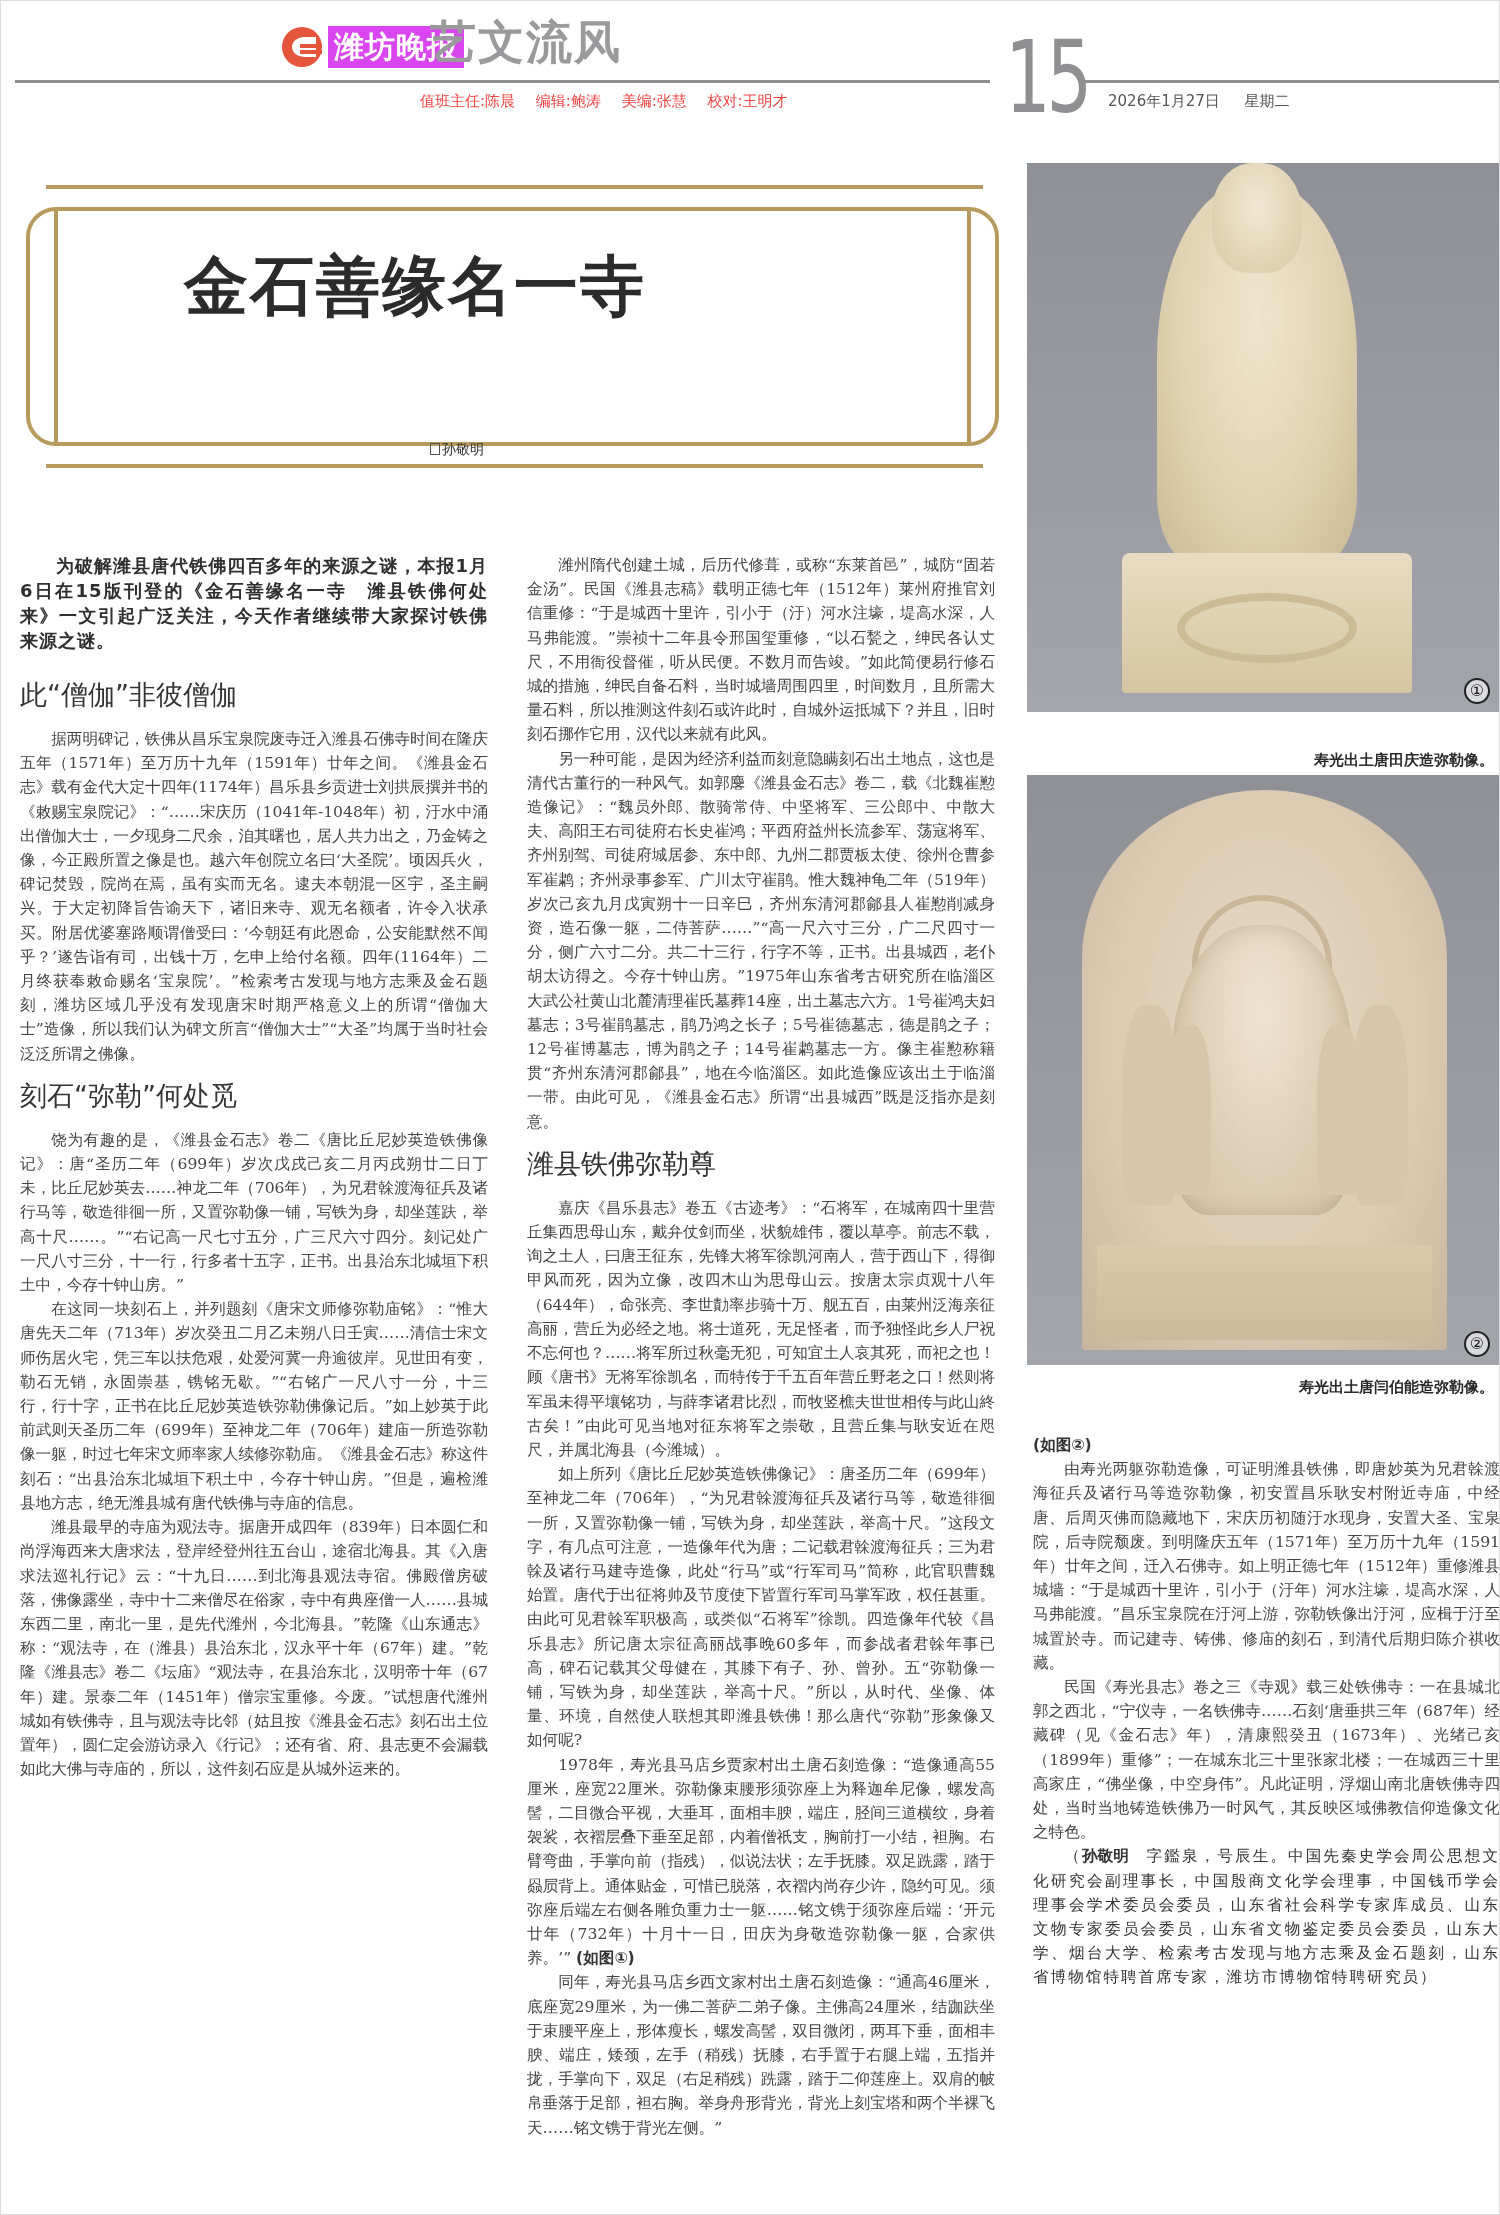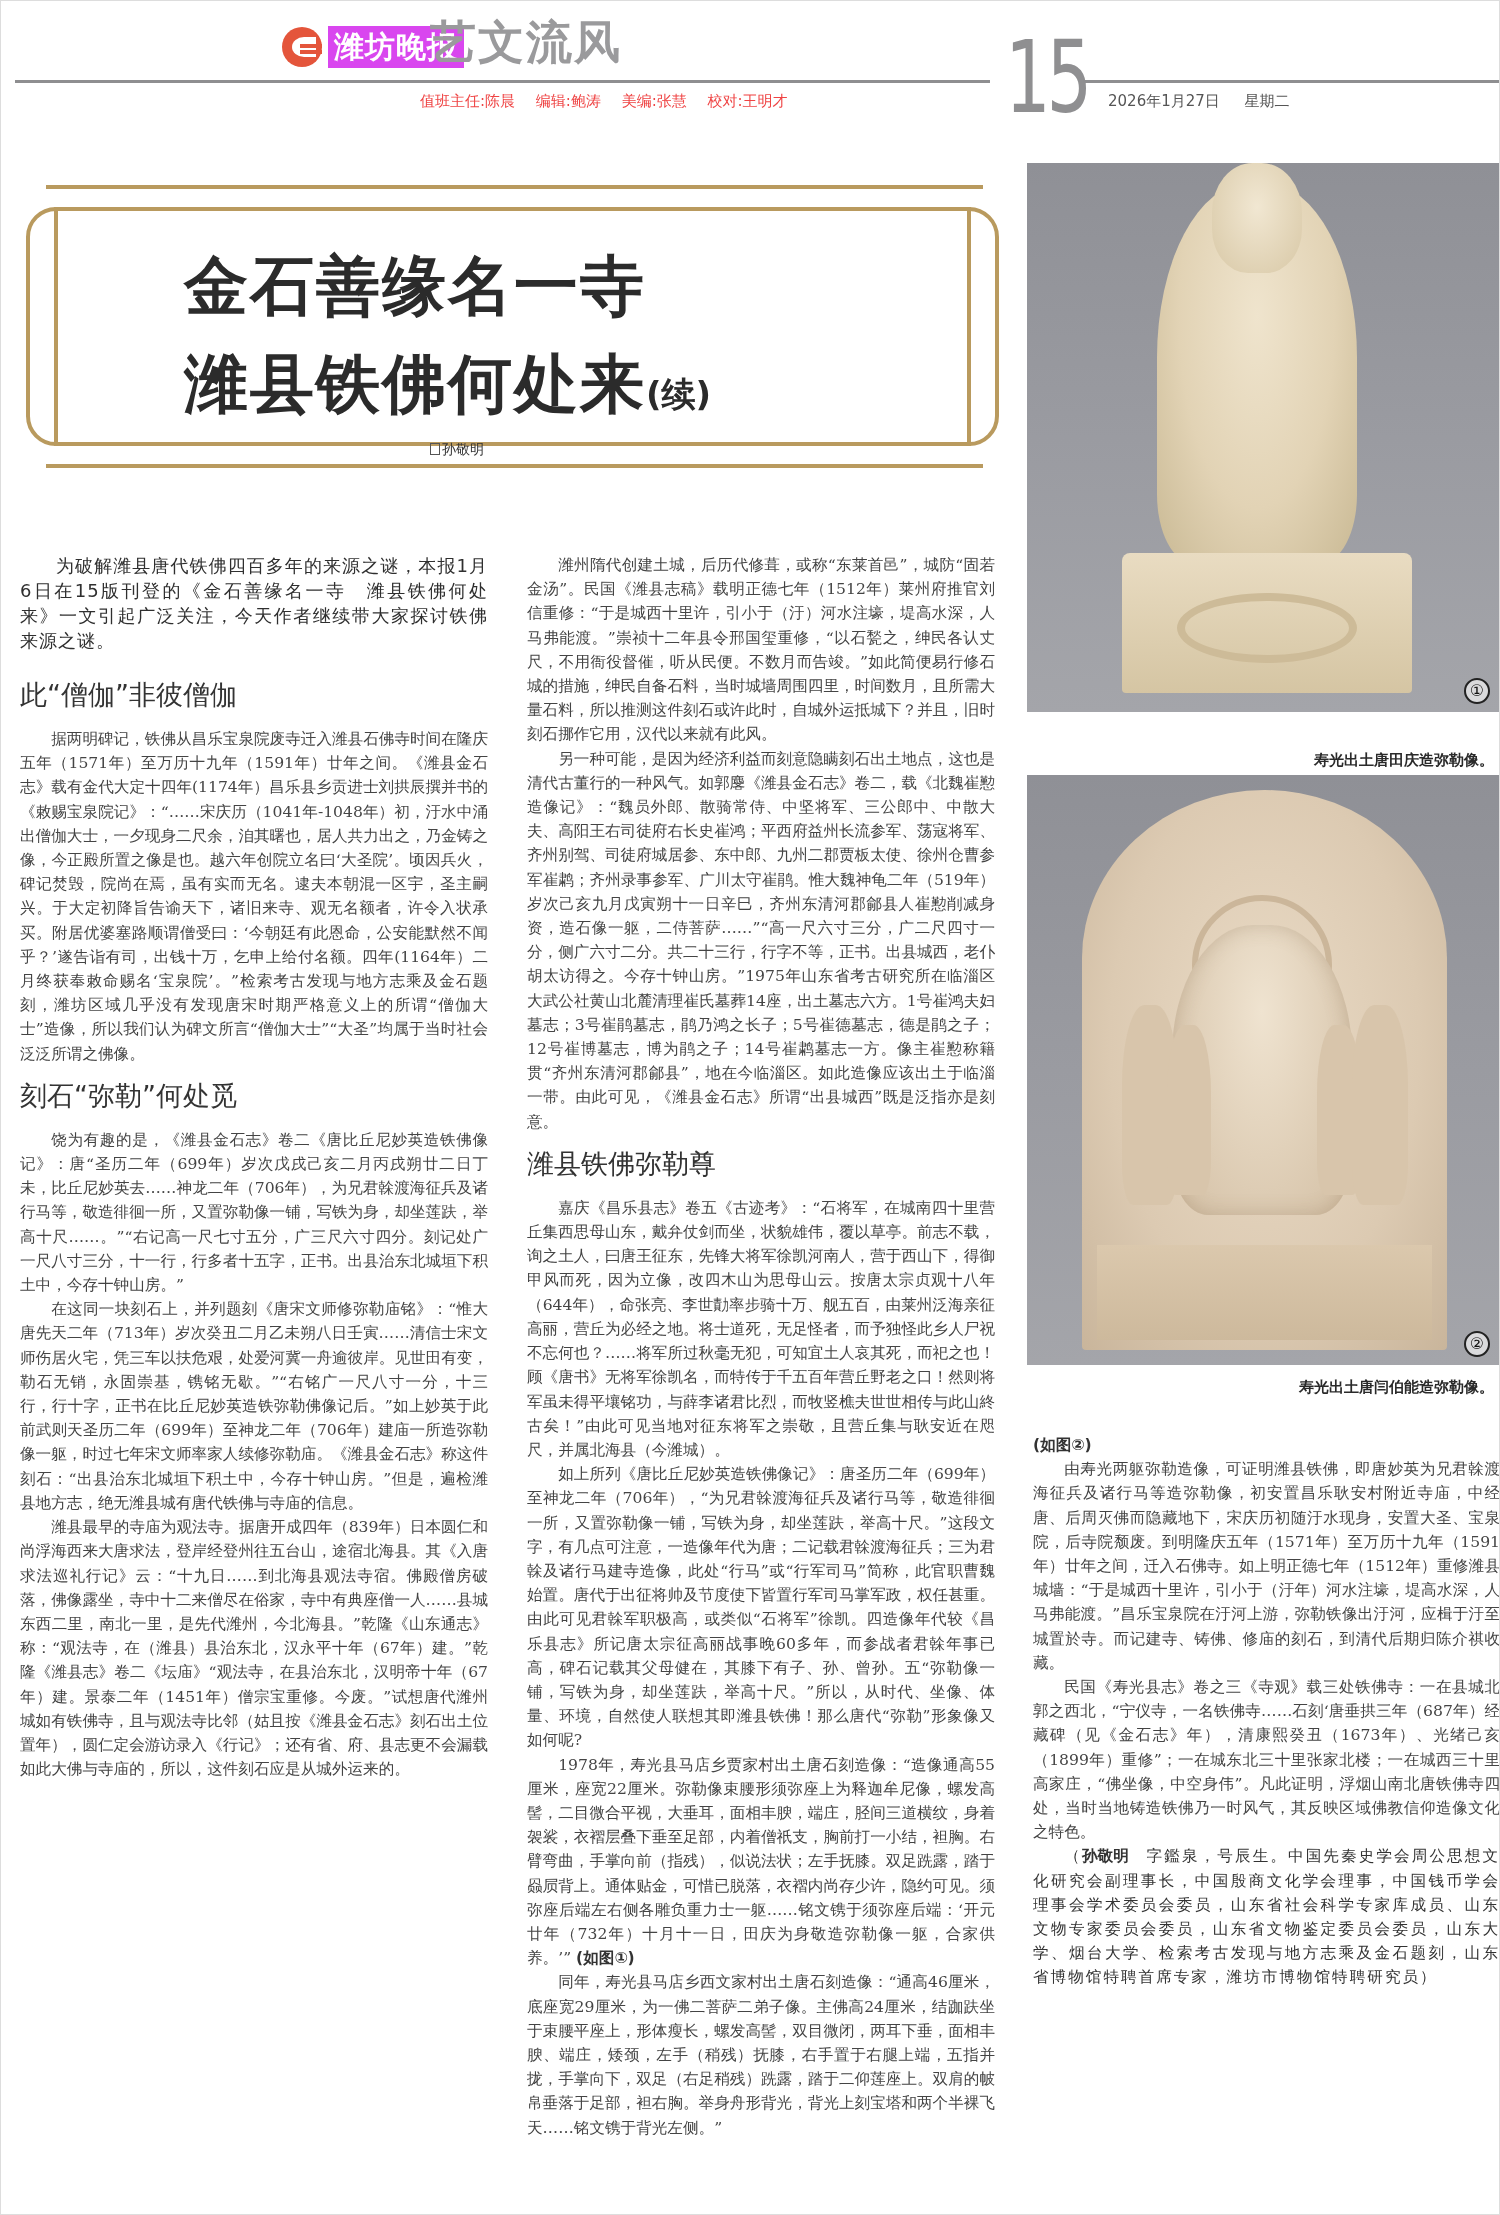--- a/index.html
+++ b/index.html
@@ -33,21 +33,21 @@
   .byline .box { display: inline-block; width: 10px; height: 12px; border: 1px solid #555; margin-right: 2px; vertical-align: -1px; }
 
   
   .col { position: absolute; font-size: 15.6px; line-height: 24.2px; color: #444; text-align: justify; }
   .col p { text-indent: 2em; }
   .col p.noindent { text-indent: 0; }
   .col-1 { left: 20px; top: 553px; width: 468px; }
   .col-2 { left: 527px; top: 553px; width: 468px; }
   .col-3 { left: 1033px; top: 1433px; width: 467px; }
 
-  .lead { font-family: "DejaVu Sans", sans-serif; font-weight: normal; font-size: 18px; line-height: 25px; color: #2f2f2f; text-indent: 2.3em; margin-bottom: 22px; letter-spacing: 1px; }
+  .lead { font-family: "DejaVu Sans", sans-serif; font-weight: bold; font-size: 18px; line-height: 25px; color: #2f2f2f; text-indent: 2.3em; margin-bottom: 22px; letter-spacing: 1px; }
   .subhead { font-family: "DejaVu Sans", sans-serif; font-size: 27px; line-height: 40px; color: #333; margin: 10px 0 12px 0; font-weight: normal; }
   .tag { font-family: "DejaVu Sans", sans-serif; font-weight: bold; color: #333; }
   .bio { font-family: "DejaVu Serif", serif; color: #333; letter-spacing: 2px; }
   .bio b { font-family: "DejaVu Sans", sans-serif; letter-spacing: 0; }
 
   
   .photo { position: absolute; background: linear-gradient(180deg, #8f9096 0%, #9a9ba1 50%, #a4a5aa 100%); overflow: hidden; }
   .photo-1 { left: 1027px; top: 163px; width: 473px; height: 549px; }
   .photo-2 { left: 1027px; top: 775px; width: 473px; height: 590px; }
   .statue1-body { position: absolute; left: 130px; top: 20px; width: 200px; height: 380px; background: radial-gradient(ellipse at 50% 35%, #efe4cd 0%, #e2d3b5 55%, #c9b994 100%); border-radius: 46% 46% 18% 18%; }
@@ -89,21 +89,20 @@
     <span>星期二</span>
   </div>
 </header>
 
 <section class="title-frame">
   <div class="outer"></div>
   <div class="inner"></div>
   <div class="inner2"></div>
   <h1 class="headline">
     <div>金石善缘名一寺</div>
-    <div><span>潍县铁佛何处来</span><span class="cont">(续)</span></div>
   </h1>
   <div class="byline">
     <span class="box"></span><span>孙敬明</span>
   </div>
 </section>
 
 <div class="col col-1">
   <p class="lead">为破解潍县唐代铁佛四百多年的来源之谜，本报1月6日在15版刊登的《金石善缘名一寺　潍县铁佛何处来》一文引起广泛关注，今天作者继续带大家探讨铁佛来源之谜。</p>
   <h2 class="subhead">此“僧伽”非彼僧伽</h2>
   <p>据两明碑记，铁佛从昌乐宝泉院废寺迁入潍县石佛寺时间在隆庆五年（1571年）至万历十九年（1591年）廿年之间。《潍县金石志》载有金代大定十四年(1174年）昌乐县乡贡进士刘拱辰撰并书的《敕赐宝泉院记》：“……宋庆历（1041年-1048年）初，汙水中涌出僧伽大士，一夕现身二尺余，洎其曙也，居人共力出之，乃金铸之像，今正殿所置之像是也。越六年创院立名曰‘大圣院’。顷因兵火，碑记焚毁，院尚在焉，虽有实而无名。逮夫本朝混一区宇，圣主嗣兴。于大定初降旨告谕天下，诸旧来寺、观无名额者，许令入状承买。附居优婆塞路顺谓僧受曰：‘今朝廷有此恩命，公安能默然不闻乎？’遂告诣有司，出钱十万，乞申上给付名额。四年(1164年）二月终获奉敕命赐名‘宝泉院’。”检索考古发现与地方志乘及金石题刻，潍坊区域几乎没有发现唐宋时期严格意义上的所谓“僧伽大士”造像，所以我们认为碑文所言“僧伽大士”“大圣”均属于当时社会泛泛所谓之佛像。</p>

